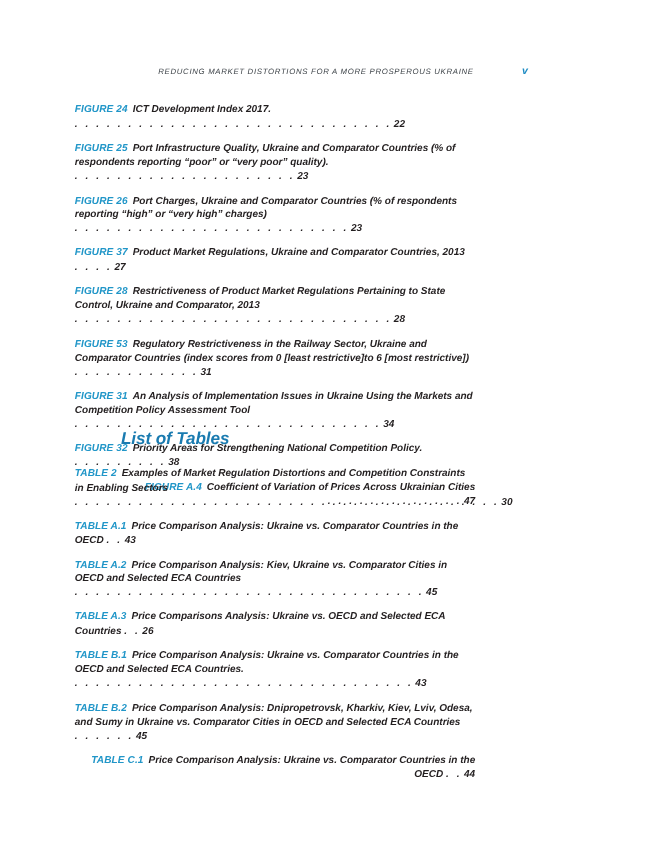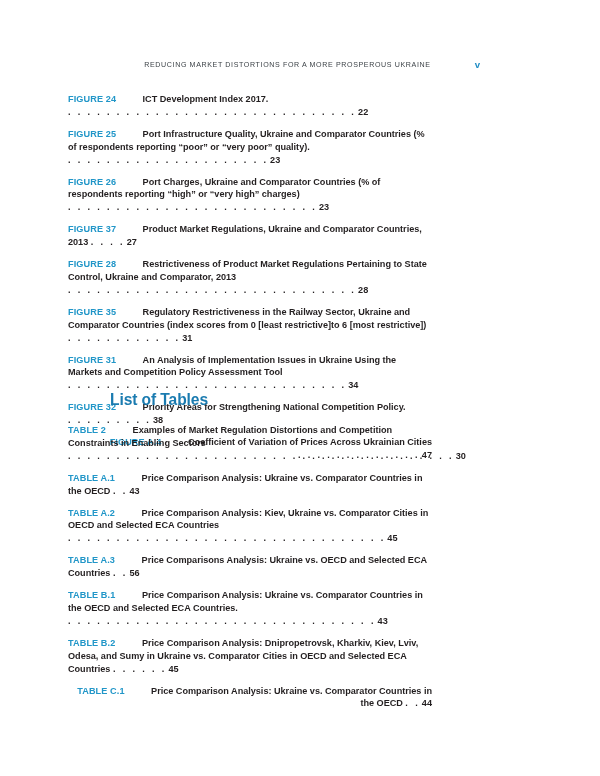--- a/index.html
+++ b/index.html
@@ -13,20 +13,21 @@
     font-family: "Liberation Sans", sans-serif;
     color: #231f20;
     overflow: hidden;
     position: relative;
   }
   .page {
     position: relative;
     width: 548px;
     height: 776px;
     box-sizing: border-box;
+    font-style: italic;
   }
 
   
   .running-header {
     position: absolute;
     left: 68px;
     right: 68px;
     top: 58px;
     height: 14px;
     display: flex;
@@ -76,21 +77,20 @@
 
   .label {
     color: #2196c8;
     font-weight: bold;
     letter-spacing: 0.1px;
     white-space: nowrap;
   }
   .title {
     font-weight: bold;
     color: #231f20;
-    padding-left: 22px;
   }
 
   
   .tail {
     white-space: nowrap;
   }
   .leader {
     color: #231f20;
     letter-spacing: 2.35px;
     font-weight: bold;
@@ -133,21 +133,21 @@
       <div class="entry">
         <span class="entry-body"><span class="label">FIGURE 26</span><span class="title"> Port Charges, Ukraine and Comparator Countries (% of respondents reporting “high” or “very high” charges) </span><span class="tail"><span class="leader">. . . . . . . . . . . . . . . . . . . . . . . . . .</span><span class="pageno"> 23</span></span></span>
       </div>
       <div class="entry">
         <span class="entry-body"><span class="label">FIGURE 37</span><span class="title"> Product Market Regulations, Ukraine and Comparator Countries, 2013 </span><span class="tail"><span class="leader">. . . .</span><span class="pageno"> 27</span></span></span>
       </div>
       <div class="entry">
         <span class="entry-body"><span class="label">FIGURE 28</span><span class="title"> Restrictiveness of Product Market Regulations Pertaining to State Control, Ukraine and Comparator, 2013 </span><span class="tail"><span class="leader">. . . . . . . . . . . . . . . . . . . . . . . . . . . . . .</span><span class="pageno"> 28</span></span></span>
       </div>
       <div class="entry">
-        <span class="entry-body"><span class="label">FIGURE 35</span><span class="title"> Regulatory Restrictiveness in the Railway Sector, Ukraine and Comparator Countries (index scores from 0 [least restrictive]to 6 [most restrictive]) </span><span class="tail"><span class="leader">. . . . . . . . . . . .</span><span class="pageno"> 31</span></span></span>
+        <span class="entry-body"><span class="label">FIGURE 53</span><span class="title"> Regulatory Restrictiveness in the Railway Sector, Ukraine and Comparator Countries (index scores from 0 [least restrictive]to 6 [most restrictive]) </span><span class="tail"><span class="leader">. . . . . . . . . . . .</span><span class="pageno"> 31</span></span></span>
       </div>
       <div class="entry">
         <span class="entry-body"><span class="label">FIGURE 31</span><span class="title"> An Analysis of Implementation Issues in Ukraine Using the Markets and Competition Policy Assessment Tool </span><span class="tail"><span class="leader">. . . . . . . . . . . . . . . . . . . . . . . . . . . . .</span><span class="pageno"> 34</span></span></span>
       </div>
       <div class="entry">
         <span class="entry-body"><span class="label">FIGURE 32</span><span class="title"> Priority Areas for Strengthening National Competition Policy. </span><span class="tail"><span class="leader">. . . . . . . . .</span><span class="pageno"> 38</span></span></span>
       </div>
       <div class="entry">
         <span class="entry-body"><span class="label">FIGURE A.4</span><span class="title"> Coefficient of Variation of Prices Across Ukrainian Cities </span><span class="tail"><span class="leader">. . . . . . . . . . . . .</span><span class="pageno"> 47</span></span></span>
       </div>
@@ -159,21 +159,21 @@
       <div class="entry">
         <span class="entry-body"><span class="label">TABLE 2</span><span class="title"> Examples of Market Regulation Distortions and Competition Constraints in Enabling Sectors </span><span class="tail"><span class="leader">. . . . . . . . . . . . . . . . . . . . . . . . . . . . . . . . . . . . . . . .</span><span class="pageno"> 30</span></span></span>
       </div>
       <div class="entry">
         <span class="entry-body"><span class="label">TABLE A.1</span><span class="title"> Price Comparison Analysis: Ukraine vs. Comparator Countries in the OECD </span><span class="tail"><span class="leader">. .</span><span class="pageno"> 43</span></span></span>
       </div>
       <div class="entry">
         <span class="entry-body"><span class="label">TABLE A.2</span><span class="title"> Price Comparison Analysis: Kiev, Ukraine vs. Comparator Cities in OECD and Selected ECA Countries </span><span class="tail"><span class="leader">. . . . . . . . . . . . . . . . . . . . . . . . . . . . . . . . .</span><span class="pageno"> 45</span></span></span>
       </div>
       <div class="entry">
-        <span class="entry-body"><span class="label">TABLE A.3</span><span class="title"> Price Comparisons Analysis: Ukraine vs. OECD and Selected ECA Countries </span><span class="tail"><span class="leader">. .</span><span class="pageno"> 56</span></span></span>
+        <span class="entry-body"><span class="label">TABLE A.3</span><span class="title"> Price Comparisons Analysis: Ukraine vs. OECD and Selected ECA Countries </span><span class="tail"><span class="leader">. .</span><span class="pageno"> 26</span></span></span>
       </div>
       <div class="entry">
         <span class="entry-body"><span class="label">TABLE B.1</span><span class="title"> Price Comparison Analysis: Ukraine vs. Comparator Countries in the OECD and Selected ECA Countries. </span><span class="tail"><span class="leader">. . . . . . . . . . . . . . . . . . . . . . . . . . . . . . . .</span><span class="pageno"> 43</span></span></span>
       </div>
       <div class="entry">
         <span class="entry-body"><span class="label">TABLE B.2</span><span class="title"> Price Comparison Analysis: Dnipropetrovsk, Kharkiv, Kiev, Lviv, Odesa, and Sumy in Ukraine vs. Comparator Cities in OECD and Selected ECA Countries </span><span class="tail"><span class="leader">. . . . . .</span><span class="pageno"> 45</span></span></span>
       </div>
       <div class="entry">
         <span class="entry-body"><span class="label">TABLE C.1</span><span class="title"> Price Comparison Analysis: Ukraine vs. Comparator Countries in the OECD </span><span class="tail"><span class="leader">. .</span><span class="pageno"> 44</span></span></span>
       </div>

